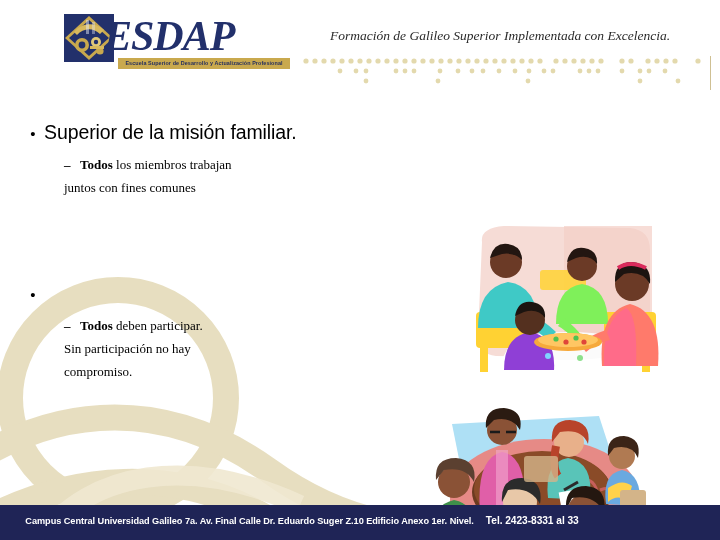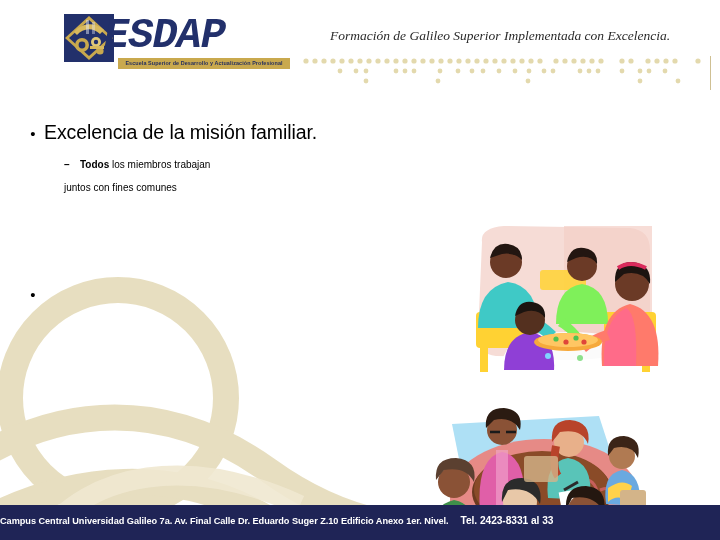--- a/index.html
+++ b/index.html
@@ -50,21 +50,21 @@
   .logo-emblem {
     position: absolute;
     left: 0; top: 0;
     width: 56px;
     height: 52px;
   }
   .logo-word {
     position: absolute;
     left: 42px;
     top: 2px;
-    font-family: Liberation Mono, monospace;
+    font-family: Liberation Serif, serif;
     font-weight: bold;
     font-style: italic;
     font-size: 42px;
     letter-spacing: -1px;
     color: #22306b;
     line-height: 44px;
     white-space: nowrap;
   }
   .logo-sub {
     position: absolute;
@@ -140,22 +140,22 @@
     flex: none;
     font-size: 15px;
     line-height: 26px;
     text-align: center;
   }
   .bullet-text { letter-spacing: -0.1px; }
 
   .sub {
     margin-top: 6px;
     padding-left: 42px;
-    font-family: Liberation Sans, sans-serif;
-    font-size: 10px;
+    font-family: Liberation Serif, serif;
+    font-size: 13px;
     color: #000000;
     line-height: 23px;
   }
   .sub-line { white-space: nowrap; }
   .sub-dash {
     display: inline-block;
     width: 16px;
     font-weight: bold;
   }
   .sub-strong { font-weight: bold; }
@@ -186,20 +186,21 @@
     width: 720px;
     height: 35px;
     background: #1f2456;
     z-index: 4;
   }
   .footer-text {
     position: absolute;
     left: 0;
     top: 10px;
     width: 604px;
+    text-align: center;
     color: #ffffff;
     font-family: "Liberation Sans", sans-serif;
     font-weight: bold;
     font-size: 9.2px;
     letter-spacing: -0.05px;
     white-space: nowrap;
   }
   .footer-tel {
     display: inline-block;
     margin-left: 12px;
@@ -321,33 +322,40 @@
     </svg>
 
     <div class="vline"></div>
   </div>
 
   <div class="content">
 
     <div class="block block-1">
       <div class="bullet-row">
         <span class="bullet-dot">•</span>
-        <span class="bullet-text">Excelencia de la misión familiar.</span>
+        <span class="bullet-text">Superior de la misión familiar.</span>
       </div>
       <div class="sub">
         <div class="sub-line">
           <span class="sub-dash">–</span><span class="sub-strong">Todos</span><span> los miembros trabajan</span>
         </div>
         <div class="sub-line">juntos con fines comunes</div>
       </div>
     </div>
 
     <div class="block block-2">
       <div class="bullet-row">
         <span class="bullet-dot">•</span>
+      </div>
+      <div class="sub">
+        <div class="sub-line">
+          <span class="sub-dash">–</span><span class="sub-strong">Todos</span><span> deben participar.</span>
+        </div>
+        <div class="sub-line">Sin participación no hay</div>
+        <div class="sub-line">compromiso.</div>
       </div>
     </div>
 
     <svg class="art art-family" viewBox="0 0 222 162" xmlns="http://www.w3.org/2000/svg">
       <path d="M 30 22 Q 28 8 52 6 L 178 8 Q 198 10 198 30 L 198 120 Q 198 136 176 138 L 44 136 Q 26 134 26 116 Z" fill="#f6dcd6"></path>
       <rect x="112" y="6" width="88" height="132" fill="#f3cfc6" opacity="0.7"></rect>
       <path d="M 56 128 L 176 128 L 188 150 L 44 150 Z" fill="#ffffff"></path>
       <ellipse cx="116" cy="126" rx="62" ry="14" fill="#fbfbfb"></ellipse>
 
       <rect x="24" y="92" width="48" height="36" rx="4" fill="#ffd233"></rect>

